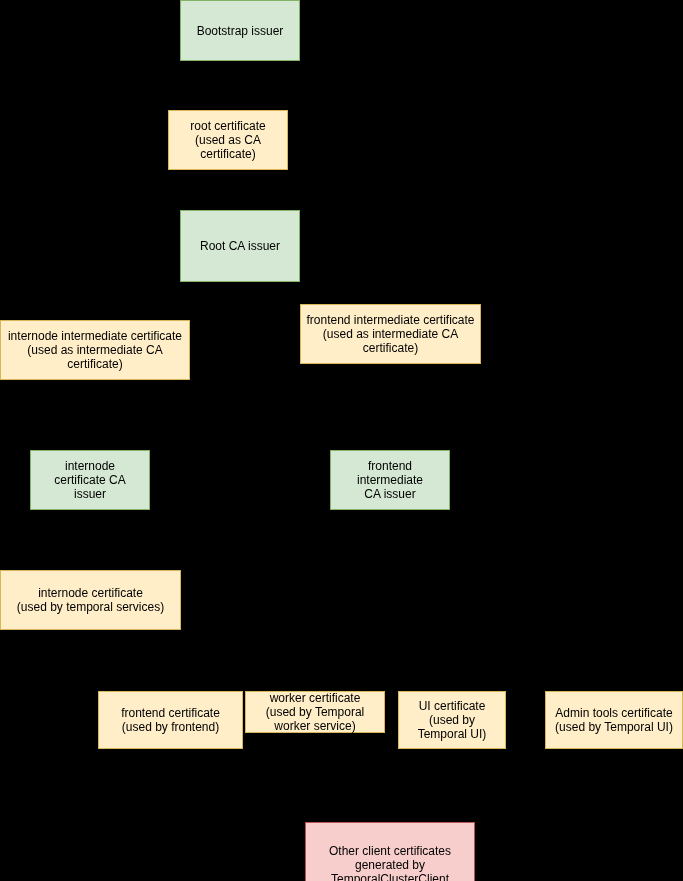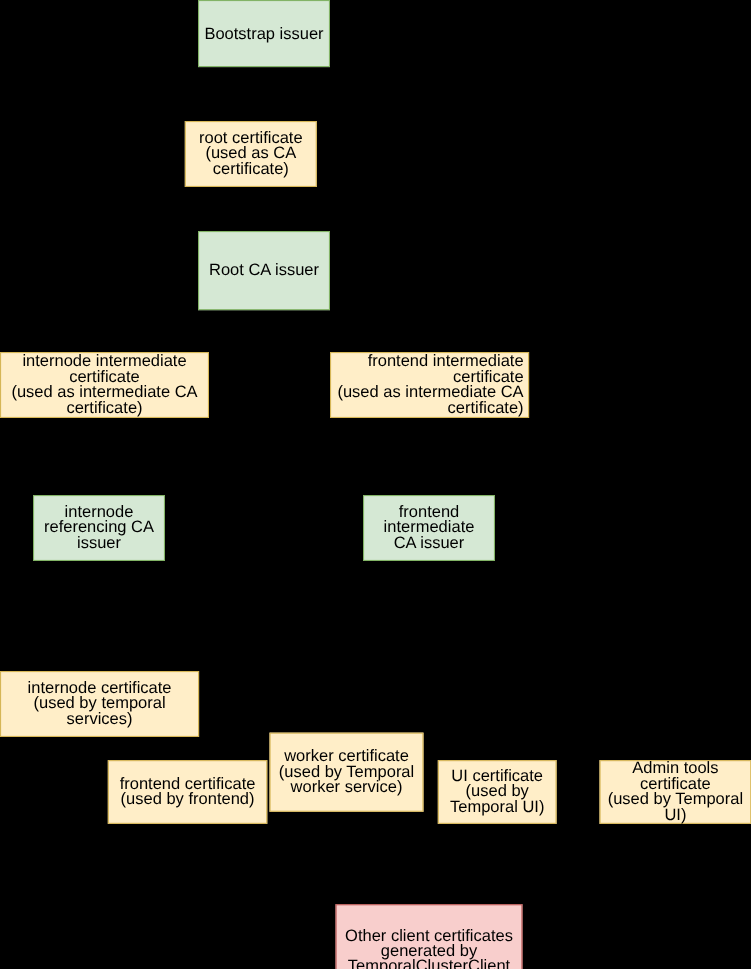--- a/index.html
+++ b/index.html
@@ -18,21 +18,21 @@
     background: #000000;
     overflow: hidden;
   }
   .node {
     position: absolute;
     box-sizing: border-box;
     display: flex;
     align-items: center;
     justify-content: center;
     text-align: center;
-    font-size: 15px;
+    font-size: 12px;
     line-height: 14px;
     color: #000000;
     padding: 18px 4px;
     white-space: pre-line;
     border-style: solid;
     border-width: 1px;
   }
   .node-issuer {
     background: #d5e8d4;
     border-color: #82b366;
@@ -104,33 +104,33 @@
     </div>
   <div id="node-layer">
       <div class="node node-issuer" style="left: 180px; top: 0px; width: 120px; height: 61px;"><span>Bootstrap issuer</span></div>
       <div class="node node-cert" style="left: 168px; top: 110px; width: 120px; height: 60px;"><span>root certificate
 (used as CA
 certificate)</span></div>
       <div class="node node-issuer" style="left: 180px; top: 210px; width: 120px; height: 72px;"><span>Root CA issuer</span></div>
       <div class="node node-cert" style="left: 0px; top: 320px; width: 190px; height: 60px;"><span>internode intermediate certificate
 (used as intermediate CA
 certificate)</span></div>
-      <div class="node node-cert" style="left: 300px; top: 320px; width: 181px; height: 60px; text-align: right;"><span>frontend intermediate certificate
+      <div class="node node-cert" style="left: 300px; top: 304px; width: 181px; height: 60px;"><span>frontend intermediate certificate
 (used as intermediate CA
 certificate)</span></div>
       <div class="node node-issuer" style="left: 30px; top: 450px; width: 120px; height: 60px;"><span>internode
-referencing CA
+certificate CA
 issuer</span></div>
       <div class="node node-issuer" style="left: 330px; top: 450px; width: 120px; height: 60px; text-align: center;"><span>frontend intermediate
 CA issuer</span></div>
-      <div class="node node-cert" style="left: 0px; top: 570px; width: 181px; height: 60px; margin-top: 40px;"><span>internode certificate
+      <div class="node node-cert" style="left: 0px; top: 570px; width: 181px; height: 60px;"><span>internode certificate
 (used by temporal services)</span></div>
       <div class="node node-cert" style="left: 98px; top: 691px; width: 145px; height: 58px;"><span>frontend certificate
 (used by frontend)</span></div>
-      <div class="node node-cert" style="left: 245px; top: 666px; width: 140px; height: 72px;"><span>worker certificate
+      <div class="node node-cert" style="left: 245px; top: 691px; width: 140px; height: 42px;"><span>worker certificate
 (used by Temporal
 worker service)</span></div>
       <div class="node node-cert" style="left: 398px; top: 691px; width: 108px; height: 58px;"><span>UI certificate
 (used by Temporal UI)</span></div>
       <div class="node node-cert" style="left: 545px; top: 691px; width: 138px; height: 58px;"><span>Admin tools certificate
 (used by Temporal UI)</span></div>
       <div class="node node-other" style="left: 305px; top: 781px; width: 170px; height: 100px; margin-top: 41px;"><span>Other client certificates
 generated by
 TemporalClusterClient
 referencing the cluster</span></div>

